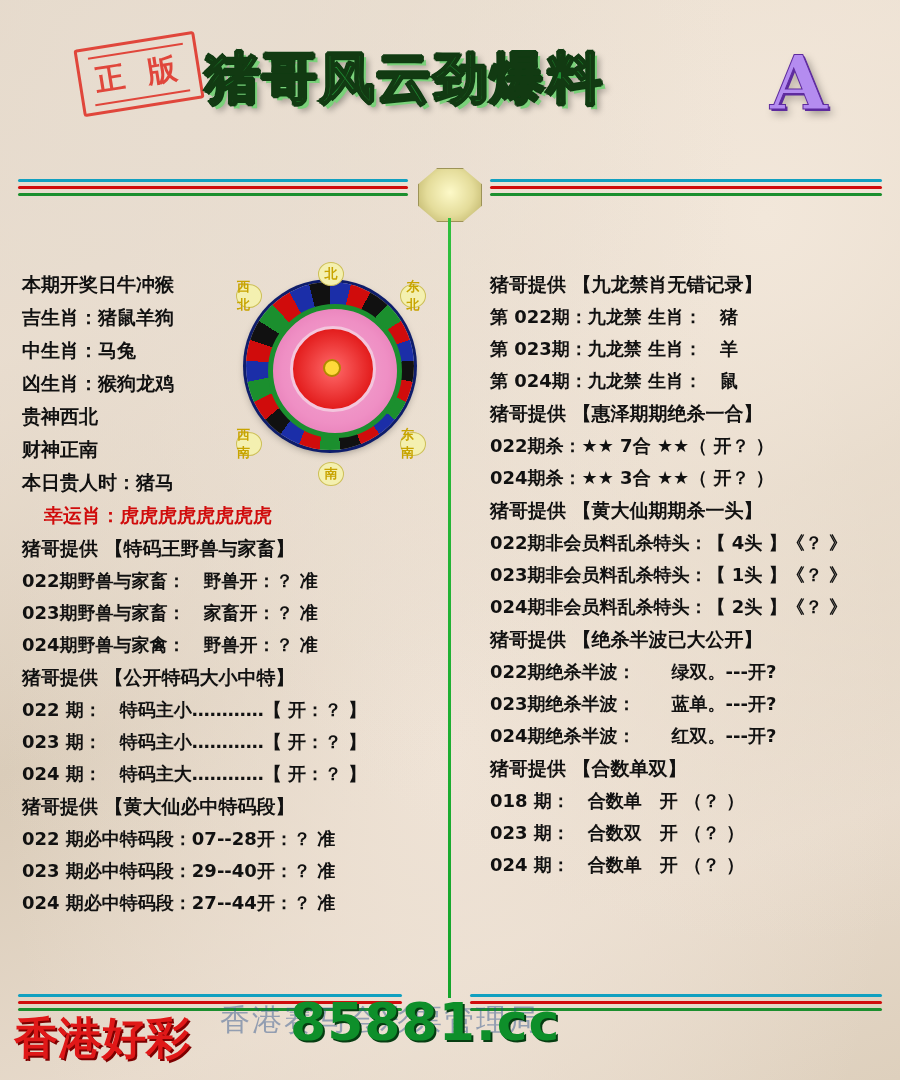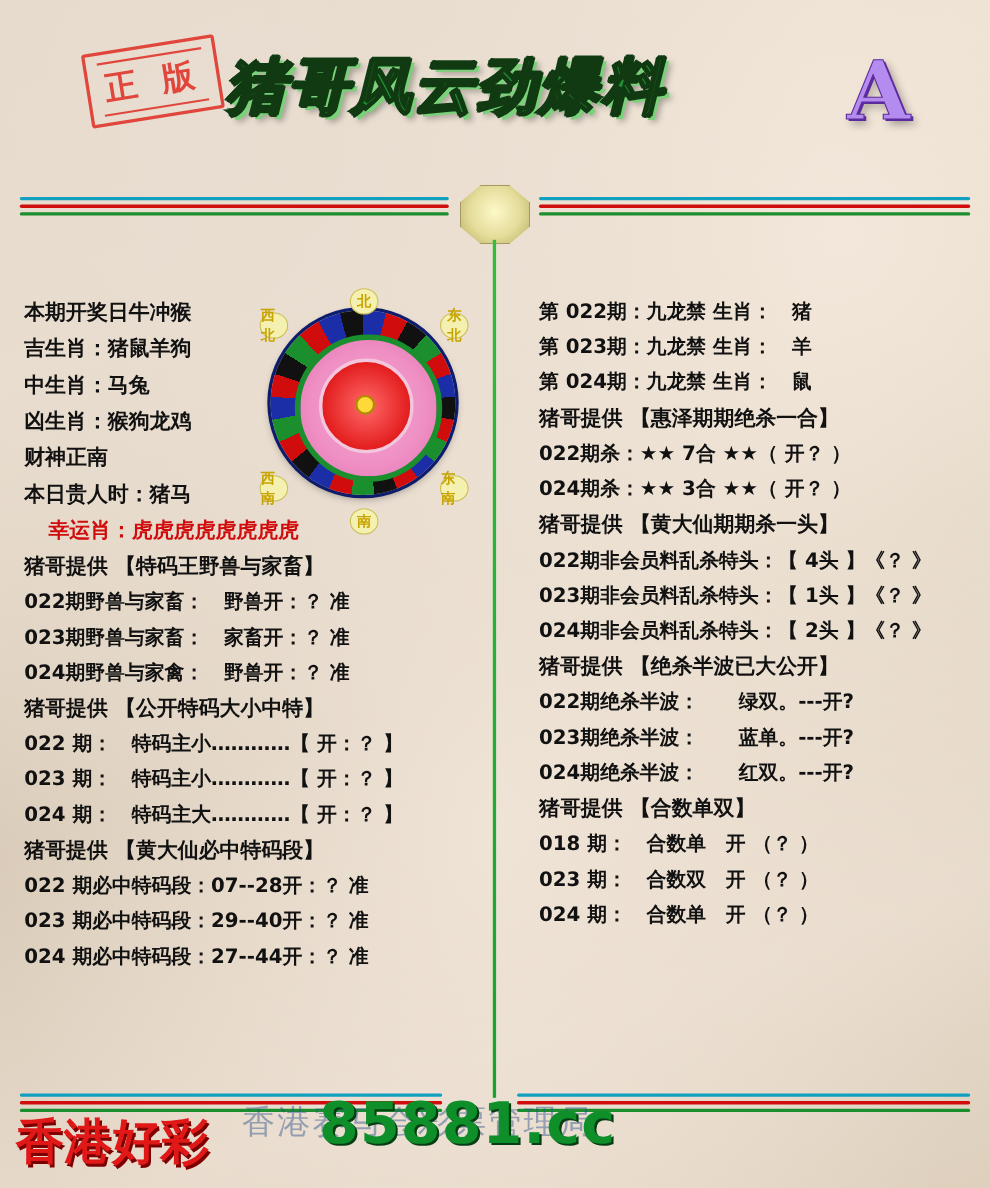--- a/index.html
+++ b/index.html
@@ -35,21 +35,20 @@
   .title{
     position:absolute;left:205px;top:42px;
     font-size:55px;font-weight:bold;letter-spacing:2px;
     color:#1f8f33;
     -webkit-text-stroke:2px #123a12;
     text-shadow:
        2px 0 0 #0e3d12, -2px 0 0 #0e3d12, 0 2px 0 #0e3d12, 0 -2px 0 #0e3d12,
        4px 4px 0 #7ad17a, 6px 6px 6px rgba(0,0,0,.35);
     font-family:"DejaVu Sans","Liberation Sans",sans-serif;
     white-space:nowrap;
-    font-style:italic;
   }
   .badge-a{
     position:absolute;left:770px;top:40px;
     font-size:74px;font-weight:bold;
     font-family:"DejaVu Serif","Liberation Serif",serif;
     color:#b48cf0;
     text-shadow:2px 2px 0 #5e2b9e, 4px 5px 8px rgba(0,0,0,.35);
     -webkit-text-stroke:1px #5e2b9e;
   }
 
@@ -159,38 +158,40 @@
     <div class="dir ne">东北</div>
     <div class="dir sw">西南</div>
     <div class="dir se">东南</div>
   </div>
 
   <div class="col col-left">
     <div class="row">本期开奖日牛冲猴</div>
     <div class="row">吉生肖：猪鼠羊狗</div>
     <div class="row">中生肖：马兔</div>
     <div class="row">凶生肖：猴狗龙鸡</div>
+    <div class="row">贵神西北</div>
     <div class="row">财神正南</div>
     <div class="row">本日贵人时：猪马</div>
     <div class="row red">幸运肖：虎虎虎虎虎虎虎虎</div>
     <div class="row">猪哥提供 【特码王野兽与家畜】</div>
     <div class="row sm">022期野兽与家畜：　野兽开：？ 准</div>
     <div class="row sm">023期野兽与家畜：　家畜开：？ 准</div>
     <div class="row sm">024期野兽与家禽：　野兽开：？ 准</div>
     <div class="row">猪哥提供 【公开特码大小中特】</div>
     <div class="row sm">022 期：　特码主小…………【 开：？ 】</div>
     <div class="row sm">023 期：　特码主小…………【 开：？ 】</div>
     <div class="row sm">024 期：　特码主大…………【 开：？ 】</div>
     <div class="row">猪哥提供 【黄大仙必中特码段】</div>
     <div class="row sm">022 期必中特码段：07--28开：？ 准</div>
     <div class="row sm">023 期必中特码段：29--40开：？ 准</div>
     <div class="row sm">024 期必中特码段：27--44开：？ 准</div>
   </div>
 
   <div class="col col-right">
+    <div class="row">猪哥提供 【九龙禁肖无错记录】</div>
     <div class="row sm">第 022期：九龙禁 生肖：　猪</div>
     <div class="row sm">第 023期：九龙禁 生肖：　羊</div>
     <div class="row sm">第 024期：九龙禁 生肖：　鼠</div>
     <div class="row">猪哥提供 【惠泽期期绝杀一合】</div>
     <div class="row sm">022期杀：★★ 7合 ★★（ 开？ ）</div>
     <div class="row sm">024期杀：★★ 3合 ★★（ 开？ ）</div>
     <div class="row">猪哥提供 【黄大仙期期杀一头】</div>
     <div class="row sm">022期非会员料乱杀特头：【 4头 】《？ 》</div>
     <div class="row sm">023期非会员料乱杀特头：【 1头 】《？ 》</div>
     <div class="row sm">024期非会员料乱杀特头：【 2头 】《？ 》</div>

